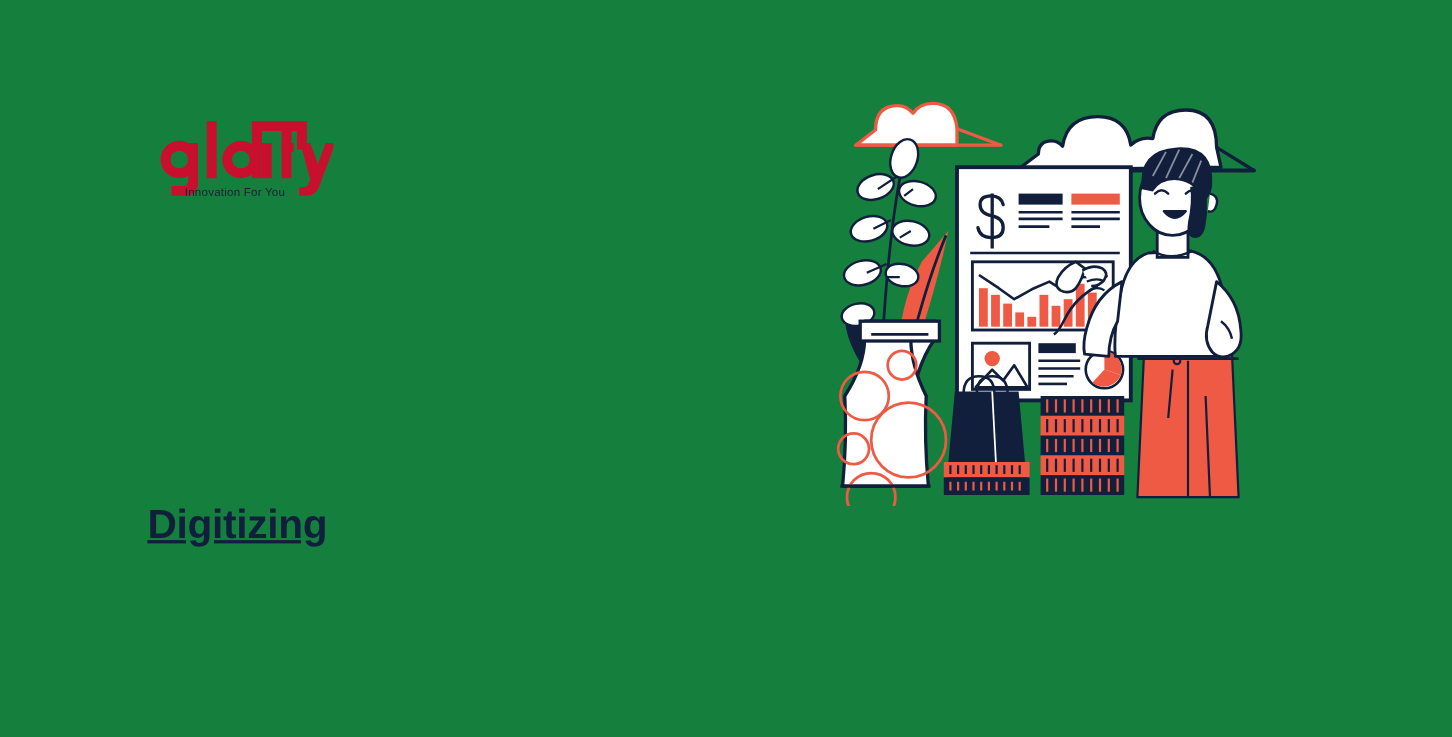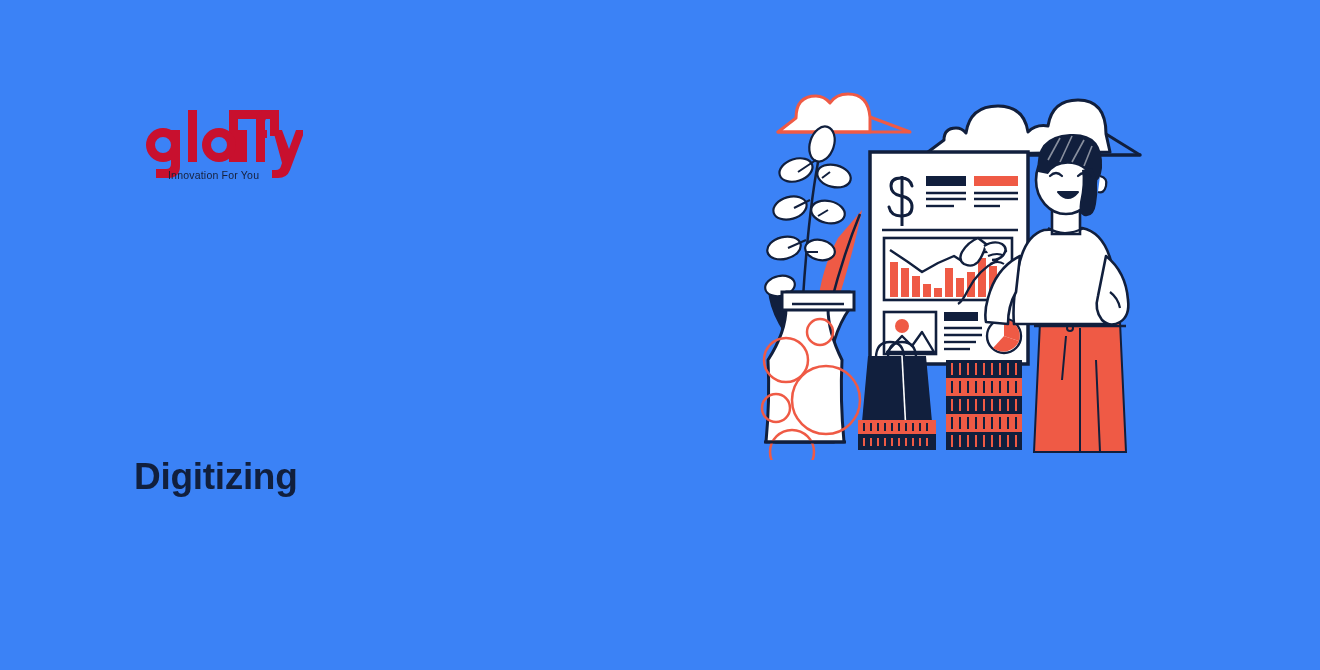--- a/index.html
+++ b/index.html
@@ -9,21 +9,21 @@
   body {
     width: 1320px;
     height: 670px;
     overflow: hidden;
     font-family: "Liberation Sans", sans-serif;
   }
   .banner {
     position: relative;
     width: 1320px;
     height: 670px;
-    background: #3b82f6;
+    background: #15803d;
     overflow: hidden;
   }
 
   
   .logo-block {
     position: absolute;
     left: 133px;
     top: 106px;
     width: 170px;
     height: 88px;
@@ -47,21 +47,21 @@
     top: 372px;
     margin: 0;
     font-family: "Liberation Sans", sans-serif;
     font-weight: bold;
     font-size: 37px;
     line-height: 42px;
     letter-spacing: -0.3px;
     color: #111f3d;
     white-space: pre;
   }
-  .headline .line { display: block; }
+  .headline .line { display: block; text-decoration: underline; }
 
   
   .illustration {
     position: absolute;
     left: 748px;
     top: 60px;
     width: 420px;
     height: 400px;
   }
   .illustration svg { display: block; }

